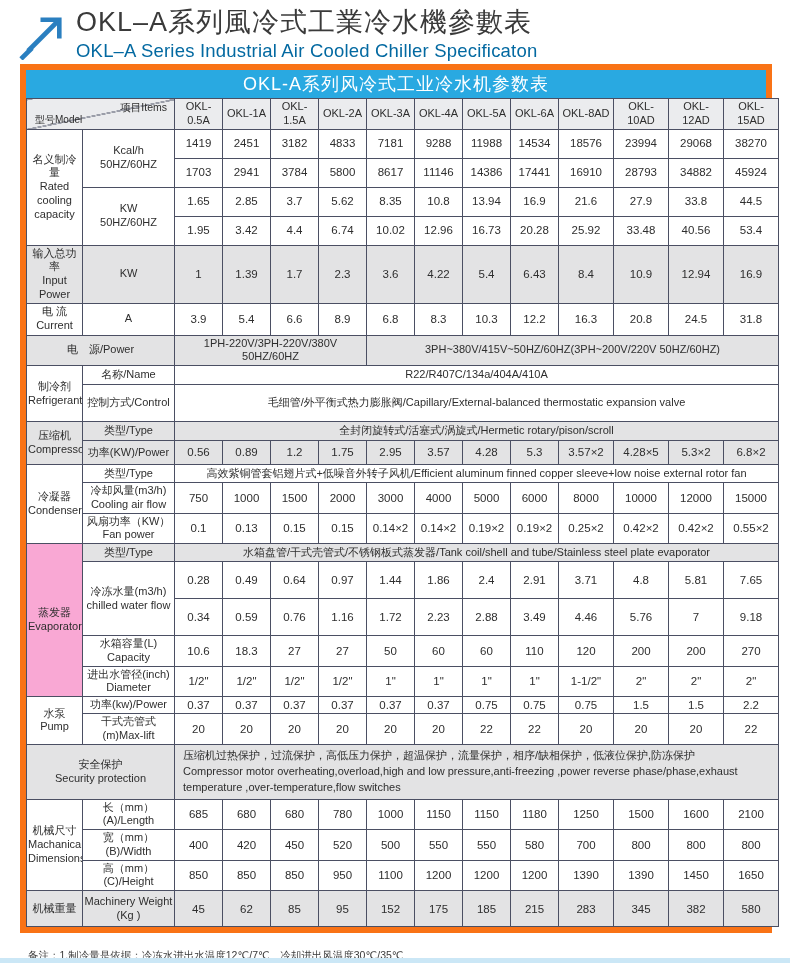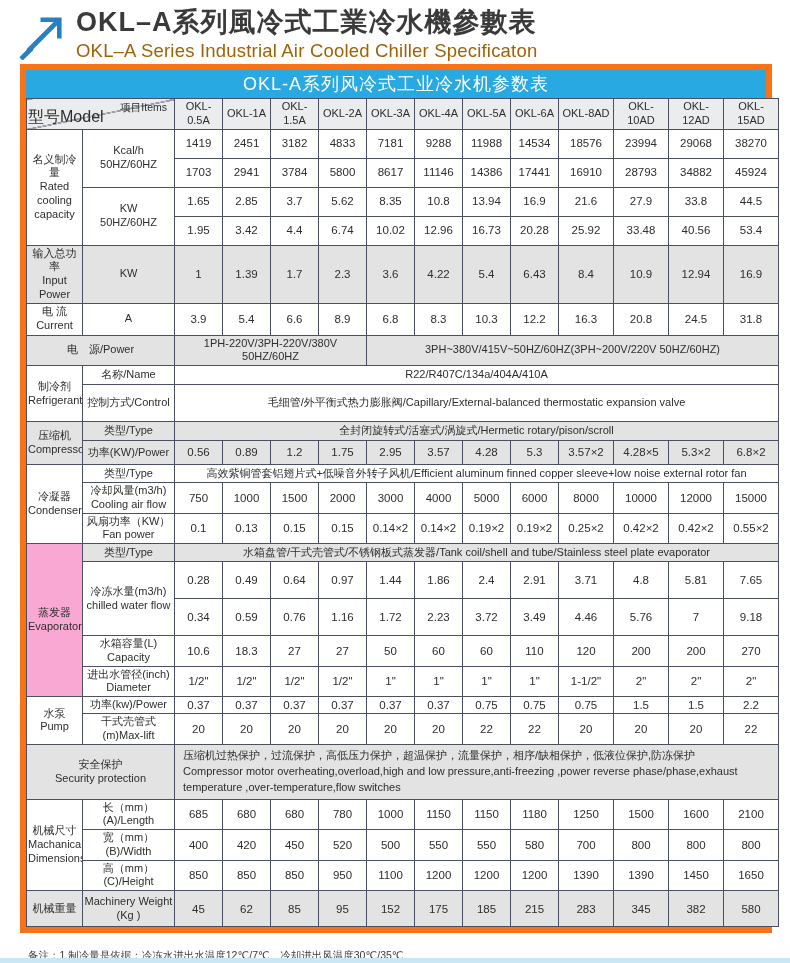--- a/index.html
+++ b/index.html
@@ -8,22 +8,22 @@
     height: 963px;
     position: relative;
     font-family: "Liberation Sans", "DejaVu Sans", sans-serif;
     color:#2e2e2e;
     overflow: hidden;
   }
   
   .page-header { display:flex; align-items:flex-start; padding:8px 0 0 18px; height:60px; }
   .logo { width:52px; height:50px; flex:0 0 52px; margin-top:2px; }
   .titles { margin-left:6px; }
-  .title-cn { font-size:27px; font-weight:700; color:#3a3a3a; letter-spacing:1px; line-height:1.1; }
-  .title-en { font-size:18.5px; font-weight:400; color:#a16207; letter-spacing:0.2px; margin-top:2px; }
+  .title-cn { font-size:27px; font-weight:400; color:#3a3a3a; letter-spacing:1px; line-height:1.1; }
+  .title-en { font-size:18.5px; font-weight:400; color:#0369a1; letter-spacing:0.2px; margin-top:2px; }
   
   .table-wrap { margin:4px 0 0 20px; width:752px; border:6px solid #f97316; }
   .banner {
     background:#29a9e1; color:#fff; text-align:center;
     font-size:18px; letter-spacing:1px; height:28px; line-height:28px;
   }
   table { border-collapse:collapse; table-layout:fixed; width:100%; }
   td {
     border:1px solid #4b4f63;
     text-align:center; vertical-align:middle;
@@ -43,21 +43,21 @@
   tr.h23 td{height:37px} tr.h24 td{height:24px} tr.h18 td{height:18px}
   tr.h17 td{height:17px} tr.h52 td{height:52px}
   tr.h36 td{height:36px}
   
   td.corner {
     position:relative;
     background:
       linear-gradient(to bottom right,
         transparent 49.3%, #4b4f63 49.3%, #4b4f63 50.7%, transparent 50.7%) #ebecee;
   }
-  .c-model { position:absolute; left:1px; bottom:2px; font-size:16px; }
+  .c-model { position:absolute; left:8px; bottom:2px; font-size:10px; }
   .c-items { position:absolute; right:7px; top:2px; font-size:10.5px; }
   
   .notes { margin:14px 0 0 28px; font-size:10.5px; color:#3a3a3a; }
   .notes-cn div { line-height:1.62; }
   .bottom-bar { position:absolute; left:0; bottom:0; width:790px; height:5px; background:#cbe7f6; }
 </style>
 </head>
 <body>
 
 <div class="page-header">
@@ -312,21 +312,21 @@
           <td class="val">5.81</td>
           <td class="val">7.65</td>
         </tr>
       <tr class="h23">
           <td class="val">0.34</td>
           <td class="val">0.59</td>
           <td class="val">0.76</td>
           <td class="val">1.16</td>
           <td class="val">1.72</td>
           <td class="val">2.23</td>
-          <td class="val">3.72</td>
+          <td class="val">2.88</td>
           <td class="val">3.49</td>
           <td class="val">4.46</td>
           <td class="val">5.76</td>
           <td class="val">7</td>
           <td class="val">9.18</td>
         </tr>
       <tr class="h29">
         <td class="pl">水箱容量(L)
 Capacity</td>
       <td class="val">10.6</td>

